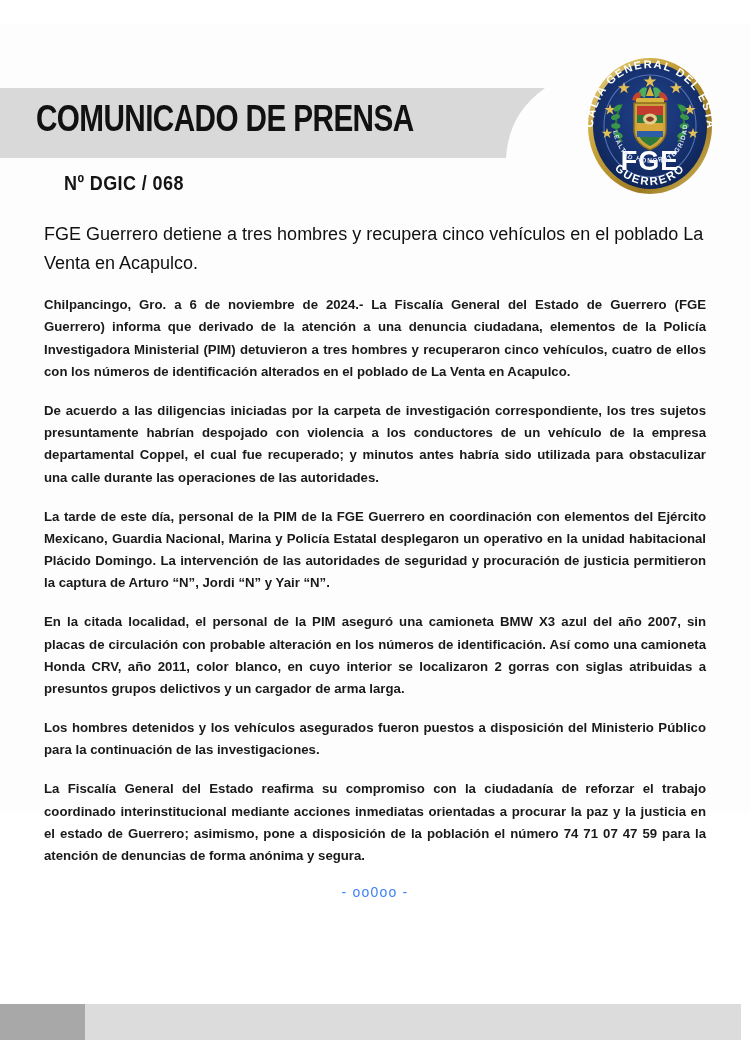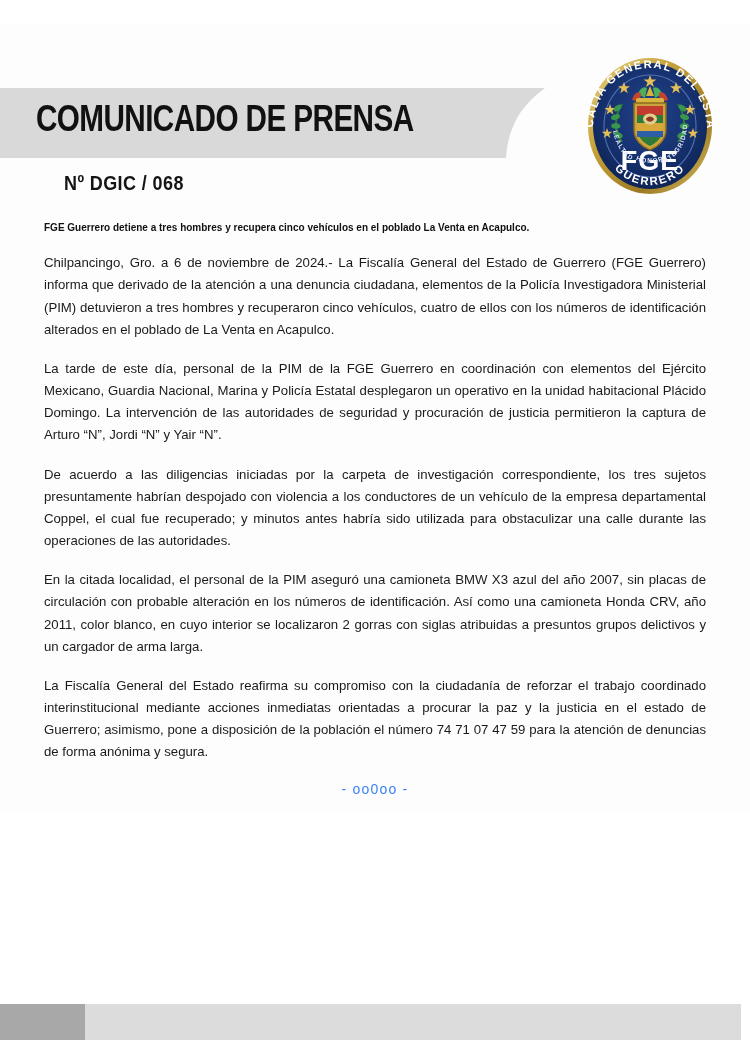--- a/index.html
+++ b/index.html
@@ -82,30 +82,30 @@
   .seal svg { display: block; }
 
   
   .content {
     position: absolute;
     left: 44px;
     top: 196px;
     width: 662px;
   }
   .lede {
-    font-size: 10px;
-    font-weight: 700;
+    font-size: 18px;
+    font-weight: 400;
     line-height: 1.62;
     color: #111111;
     text-align: left;
     margin: 0 0 16px 0;
   }
   .para {
     font-size: 13.2px;
-    font-weight: 400;
+    font-weight: 700;
     line-height: 1.68;
     color: #1a1a1a;
     text-align: justify;
     margin: 0 0 17px 0;
   }
   .closing-mark {
     margin-top: 14px;
     text-align: center;
     font-size: 14px;
     letter-spacing: 1.2px;
@@ -242,23 +242,24 @@
         </text>
       </svg>
     </div>
   </div>
 
   <div class="content">
 
     <p class="lede">FGE Guerrero detiene a tres hombres y recupera cinco vehículos en el poblado La Venta en Acapulco.</p>
 
     <p class="para">Chilpancingo, Gro. a 6 de noviembre de 2024.- La Fiscalía General del Estado de Guerrero (FGE Guerrero) informa que derivado de la atención a una denuncia ciudadana, elementos de la Policía Investigadora Ministerial (PIM) detuvieron a tres hombres y recuperaron cinco vehículos, cuatro de ellos con los números de identificación alterados en el poblado de La Venta en Acapulco.</p>
+    <p class="para">De acuerdo a las diligencias iniciadas por la carpeta de investigación correspondiente, los tres sujetos presuntamente habrían despojado con violencia a los conductores de un vehículo de la empresa departamental Coppel, el cual fue recuperado; y minutos antes habría sido utilizada para obstaculizar una calle durante las operaciones de las autoridades.</p>
     <p class="para">La tarde de este día, personal de la PIM de la FGE Guerrero en coordinación con elementos del Ejército Mexicano, Guardia Nacional, Marina y Policía Estatal desplegaron un operativo en la unidad habitacional Plácido Domingo. La intervención de las autoridades de seguridad y procuración de justicia permitieron la captura de Arturo “N”, Jordi “N” y Yair “N”.</p>
-    <p class="para">De acuerdo a las diligencias iniciadas por la carpeta de investigación correspondiente, los tres sujetos presuntamente habrían despojado con violencia a los conductores de un vehículo de la empresa departamental Coppel, el cual fue recuperado; y minutos antes habría sido utilizada para obstaculizar una calle durante las operaciones de las autoridades.</p>
     <p class="para">En la citada localidad, el personal de la PIM aseguró una camioneta BMW X3 azul del año 2007, sin placas de circulación con probable alteración en los números de identificación. Así como una camioneta Honda CRV, año 2011, color blanco, en cuyo interior se localizaron 2 gorras con siglas atribuidas a presuntos grupos delictivos y un cargador de arma larga.</p>
+    <p class="para">Los hombres detenidos y los vehículos asegurados fueron puestos a disposición del Ministerio Público para la continuación de las investigaciones.</p>
     <p class="para">La Fiscalía General del Estado reafirma su compromiso con la ciudadanía de reforzar el trabajo coordinado interinstitucional mediante acciones inmediatas orientadas a procurar la paz y la justicia en el estado de Guerrero; asimismo, pone a disposición de la población el número 74 71 07 47 59 para la atención de denuncias de forma anónima y segura.</p>
 
     <div class="closing-mark">- oo0oo -</div>
   </div>
 
   <div class="footer">
     <div class="footer-bar-light"></div>
     <div class="footer-bar-dark"></div>
   </div>
 

